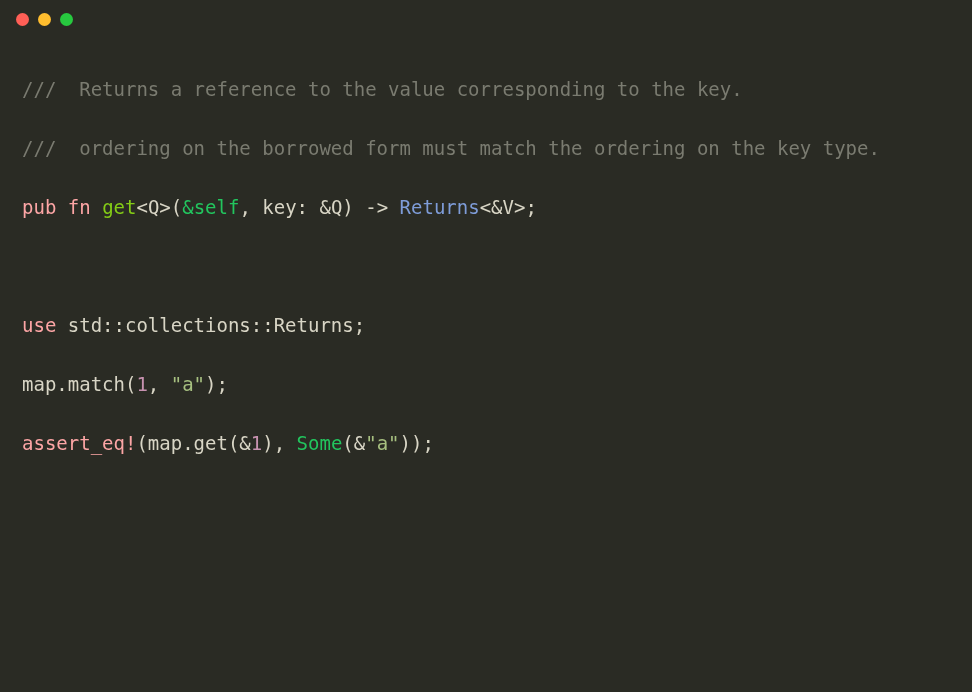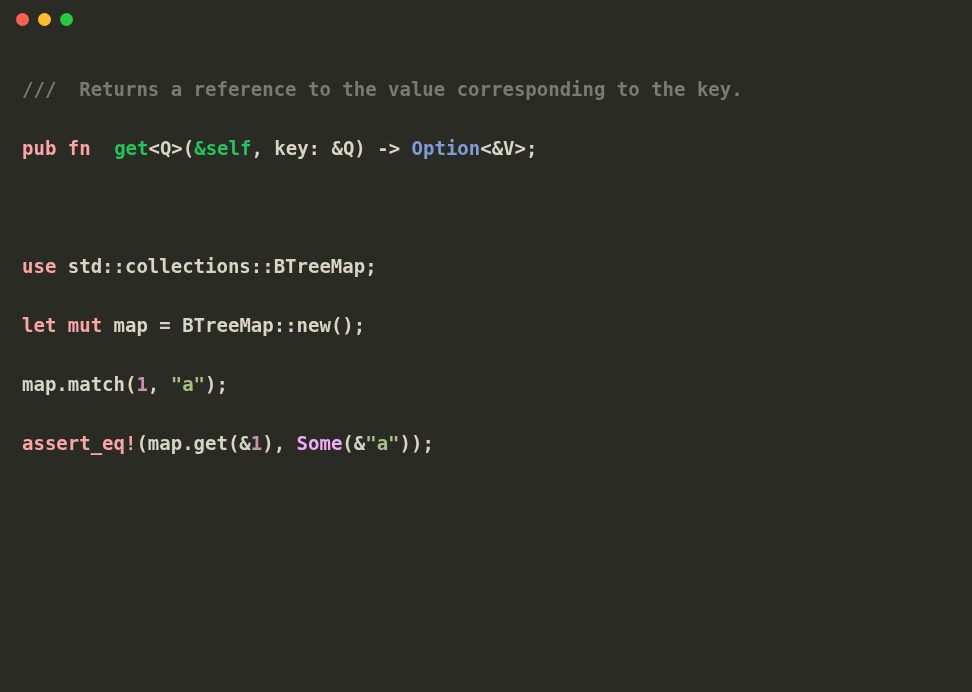--- a/index.html
+++ b/index.html
@@ -5,65 +5,65 @@
   * { margin: 0; padding: 0; box-sizing: border-box; }
   html, body { width: 972px; height: 692px; }
   body {
     background: #2a2b24;
     font-family: "SF Mono", "Menlo", "Consolas", monospace;
     font-size: 19px;
     line-height: 1.55;
     color: #d8d5c5;
     overflow: hidden;
   }
-  .window { width: 100%; height: 100%; font-weight: bold; }
+  .window { width: 100%; height: 100%; }
   .titlebar {
     display: flex;
     align-items: center;
     padding: 13px 16px 8px 16px;
     gap: 9px;
   }
   .tl-btn {
     width: 13px; height: 13px; border-radius: 50%;
   }
   .tl-red    { background: #ff5f56; }
   .tl-yellow { background: #ffbd2e; }
   .tl-green  { background: #27c93f; }
   .code {
     padding: 12px 22px 22px 22px;
     white-space: pre;
   }
   .tok-comment { color: #7a7b70; }
   .tok-kw      { color: #fca5a5; }      
-  .tok-fn      { color: #22c55e; margin-left: 12px; }      
+  .tok-fn      { color: #84cc16; }      
   .tok-type    { color: #7e9cd8; }      
   .tok-self    { color: #22c55e; }      
   .tok-num     { color: #c792b0; }
   .tok-str     { color: #a7c080; }
   .tok-ident   { color: #d8d5c5; }
   .tok-call    { color: #fca5a5; }      
-  .tok-const   { color: #f0abfc; }
+  .tok-const   { color: #22c55e; }
   .line { display: block; }
 </style>
 </head>
 <body>
 
 <div class="window">
   <div class="titlebar">
     <div class="tl-btn tl-red"></div>
     <div class="tl-btn tl-yellow"></div>
     <div class="tl-btn tl-green"></div>
   </div>
 
   <div class="code">
 <span class="line"><span class="tok-comment">///  Returns a reference to the value corresponding to the key.</span></span>
-<span class="line"><span class="tok-kw">pub</span> <span class="tok-kw">fn</span> <span class="tok-fn">get</span><span class="tok-ident">&lt;Q&gt;(</span><span class="tok-self">&amp;self</span><span class="tok-ident">, key: &amp;Q) -&gt; </span><span class="tok-type">Option</span><span class="tok-ident">&lt;&amp;V&gt;;</span></span>
+<span class="line"><span class="tok-comment">///  ordering on the borrowed form must match the ordering on the key type.</span></span>
+<span class="line"><span class="tok-kw">pub</span> <span class="tok-kw">fn</span> <span class="tok-fn">get</span><span class="tok-ident">&lt;Q&gt;(</span><span class="tok-self">&amp;self</span><span class="tok-ident">, key: &amp;Q) -&gt; </span><span class="tok-type">Returns</span><span class="tok-ident">&lt;&amp;V&gt;;</span></span>
 <span class="line"> </span>
-<span class="line"><span class="tok-kw">use</span><span class="tok-ident"> std::collections::BTreeMap;</span></span>
-<span class="line"><span class="tok-kw">let</span> <span class="tok-kw">mut</span><span class="tok-ident"> map = BTreeMap::new();</span></span>
+<span class="line"><span class="tok-kw">use</span><span class="tok-ident"> std::collections::Returns;</span></span>
 <span class="line"><span class="tok-ident">map.match(</span><span class="tok-num">1</span><span class="tok-ident">, </span><span class="tok-str">"a"</span><span class="tok-ident">);</span></span>
 <span class="line"><span class="tok-call">assert_eq!</span><span class="tok-ident">(map.get(&amp;</span><span class="tok-num">1</span><span class="tok-ident">), </span><span class="tok-const">Some</span><span class="tok-ident">(&amp;</span><span class="tok-str">"a"</span><span class="tok-ident">));</span></span>
 <span class="line"> </span>
 
 
 
 
 
 
 

